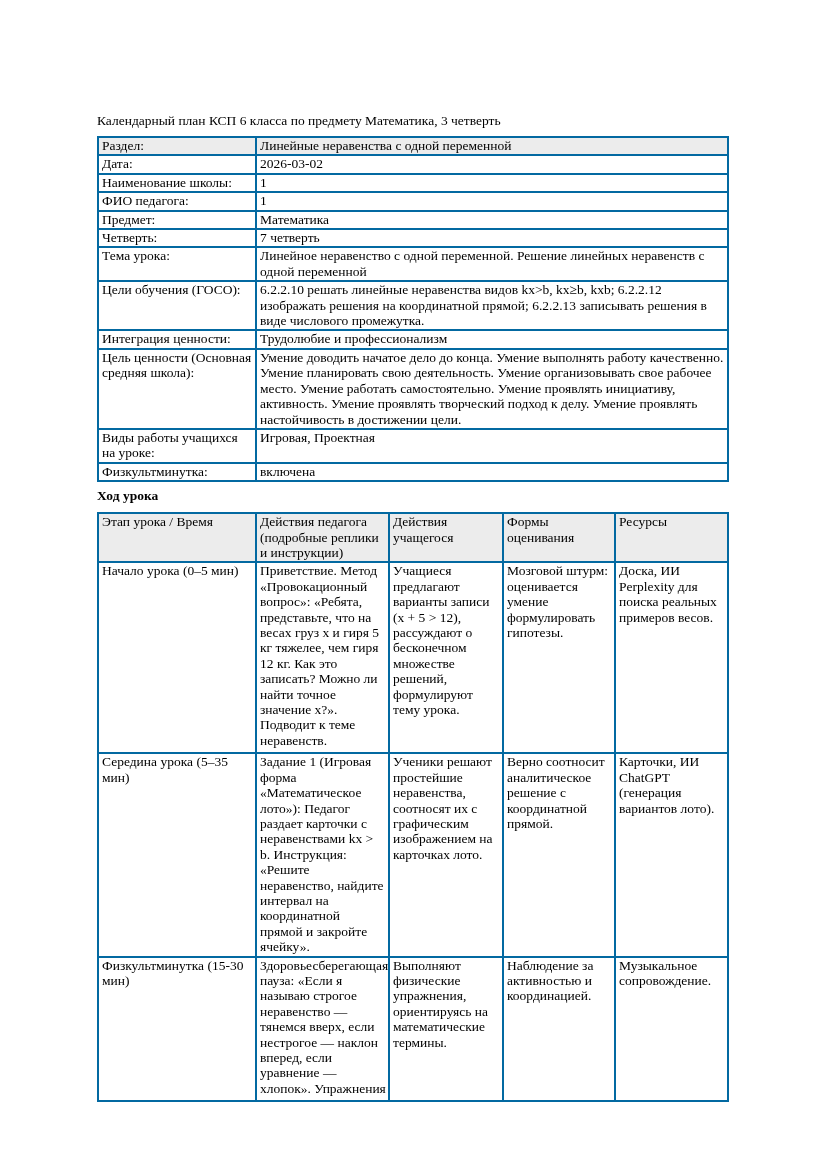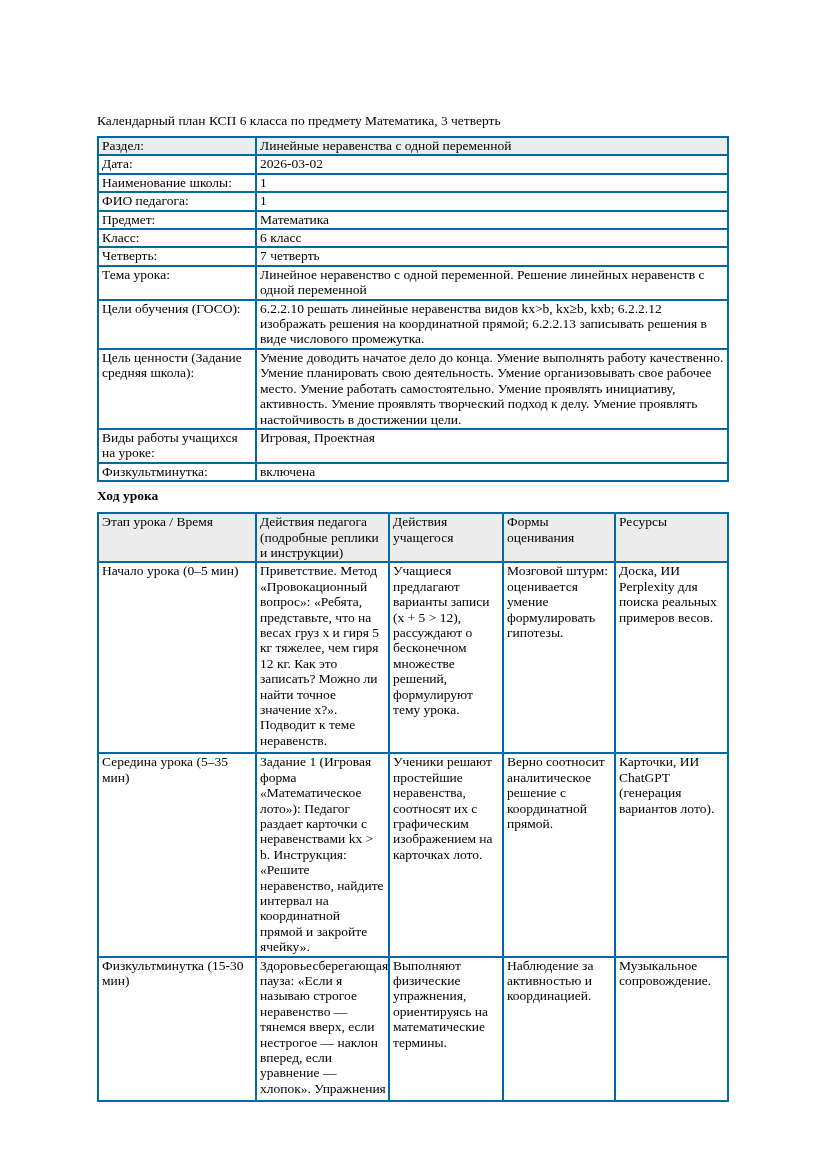--- a/index.html
+++ b/index.html
@@ -95,37 +95,37 @@
       </tr>
       <tr>
         <td>ФИО педагога:</td>
         <td>1</td>
       </tr>
       <tr>
         <td>Предмет:</td>
         <td>Математика</td>
       </tr>
       <tr>
-        <td>Класс:</td>
-        <td>6 класс</td>
-      </tr>
-      <tr>
         <td>Четверть:</td>
         <td>7 четверть</td>
       </tr>
       <tr>
         <td>Тема урока:</td>
         <td>Линейное неравенство с одной переменной. Решение линейных неравенств с одной переменной</td>
       </tr>
       <tr>
         <td>Цели обучения (ГОСО):</td>
         <td>6.2.2.10 решать линейные неравенства видов kx&gt;b, kx≥b, kxb; 6.2.2.12 изображать решения на координатной прямой; 6.2.2.13 записывать решения в виде числового промежутка.</td>
       </tr>
       <tr>
-        <td>Цель ценности (Задание средняя школа):</td>
+        <td>Интеграция ценности:</td>
+        <td>Трудолюбие и профессионализм</td>
+      </tr>
+      <tr>
+        <td>Цель ценности (Основная средняя школа):</td>
         <td>Умение доводить начатое дело до конца. Умение выполнять работу качественно. Умение планировать свою деятельность. Умение организовывать свое рабочее место. Умение работать самостоятельно. Умение проявлять инициативу, активность. Умение проявлять творческий подход к делу. Умение проявлять настойчивость в достижении цели.</td>
       </tr>
       <tr>
         <td>Виды работы учащихся на уроке:</td>
         <td>Игровая, Проектная</td>
       </tr>
       <tr>
         <td>Физкультминутка:</td>
         <td>включена</td>
       </tr>

